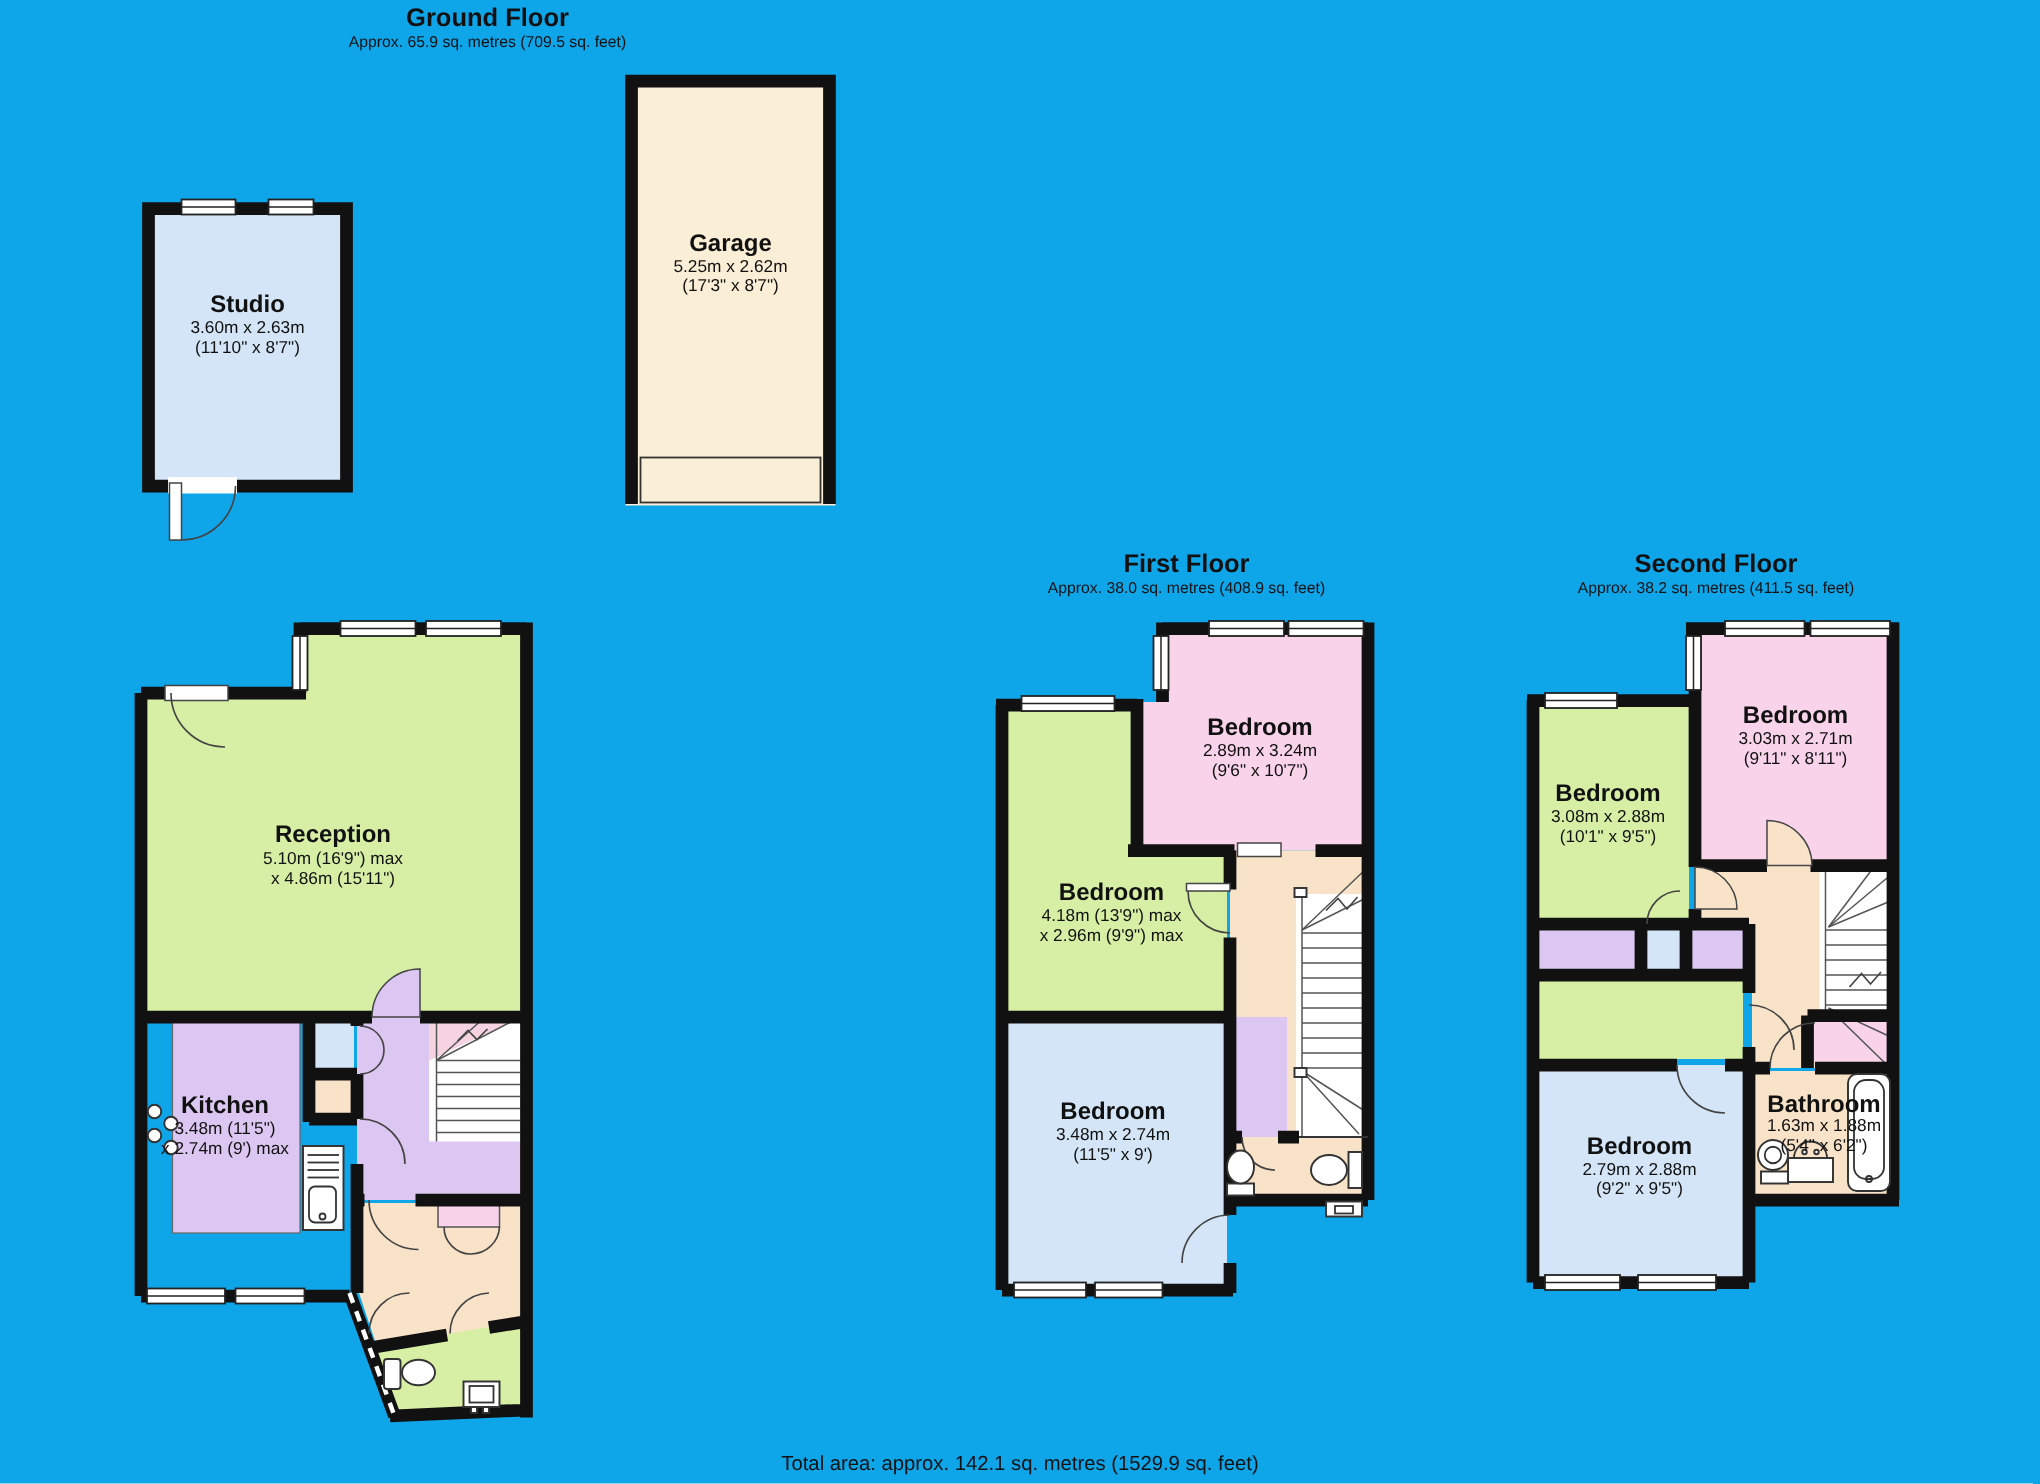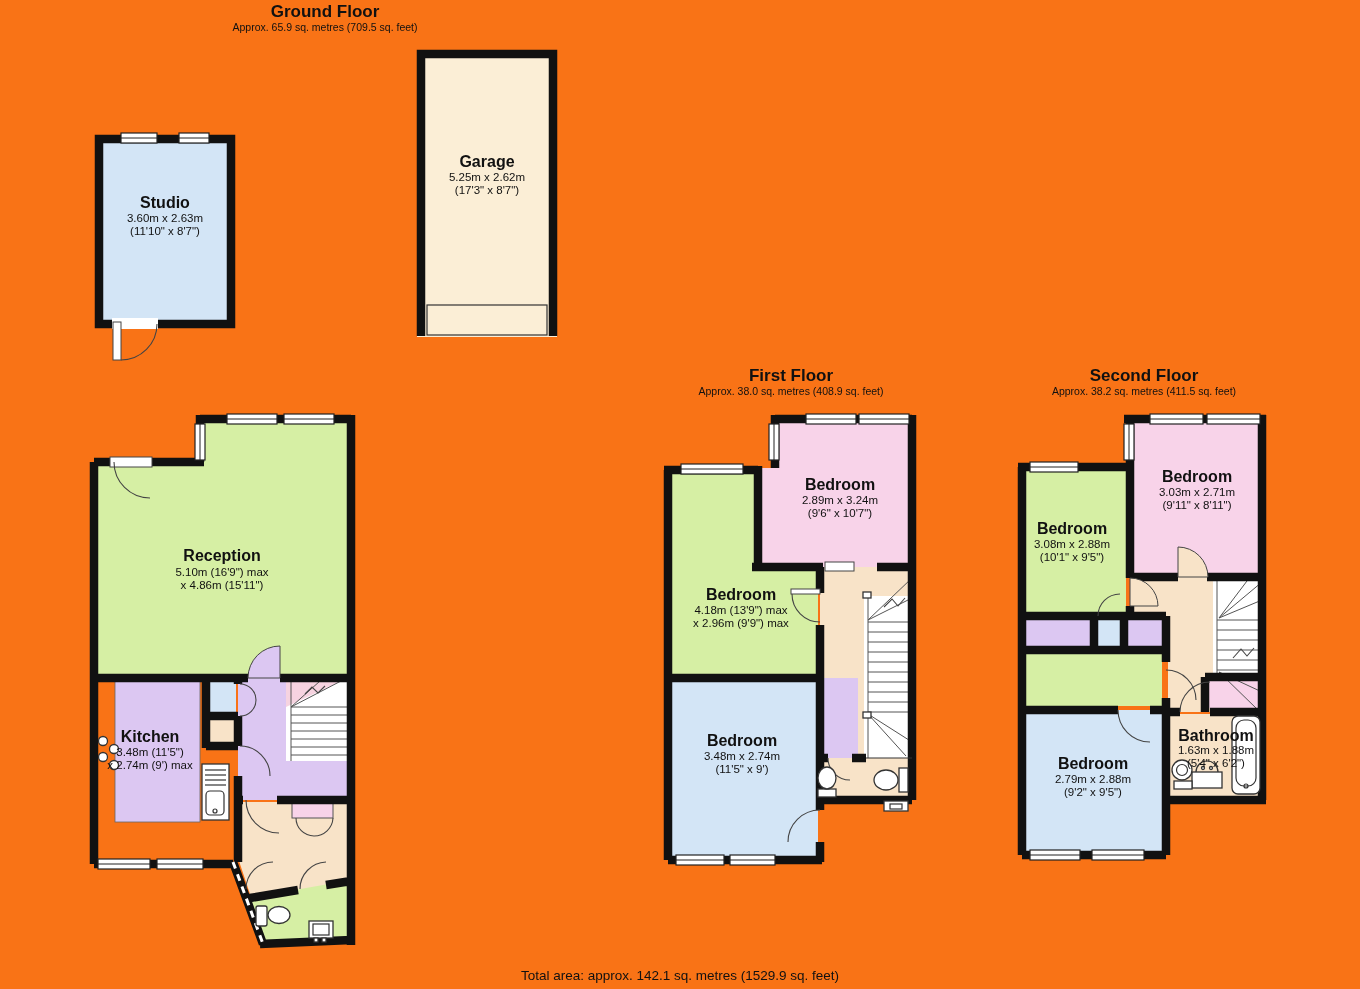--- a/index.html
+++ b/index.html
@@ -1,16 +1,16 @@
 <!DOCTYPE html>
 <html><head>
 <meta charset="utf-8">
 <style>
   html,body{margin:0;padding:0;background:#ffffff;}
-  #stage{position:relative;width:1360px;height:989px;background:#f97316;overflow:hidden;}
+  #stage{position:relative;width:1360px;height:989px;background:#0ea5e9;overflow:hidden;}
   svg{display:block;}
   text{font-family:"Liberation Sans",sans-serif;fill:#111;}
   .ftitle{font-size:17px;font-weight:bold;}
   .fsub{font-size:10.5px;}
   .rname{font-size:16px;font-weight:bold;}
   .rdim{font-size:11.5px;}
   .total{font-size:13.5px;}
   .lbl{text-anchor:middle;}
   .wall{stroke:#111;stroke-width:8.5;fill:none;stroke-linecap:butt;}
   .thin{stroke:#333;stroke-width:1.2;fill:none;}

